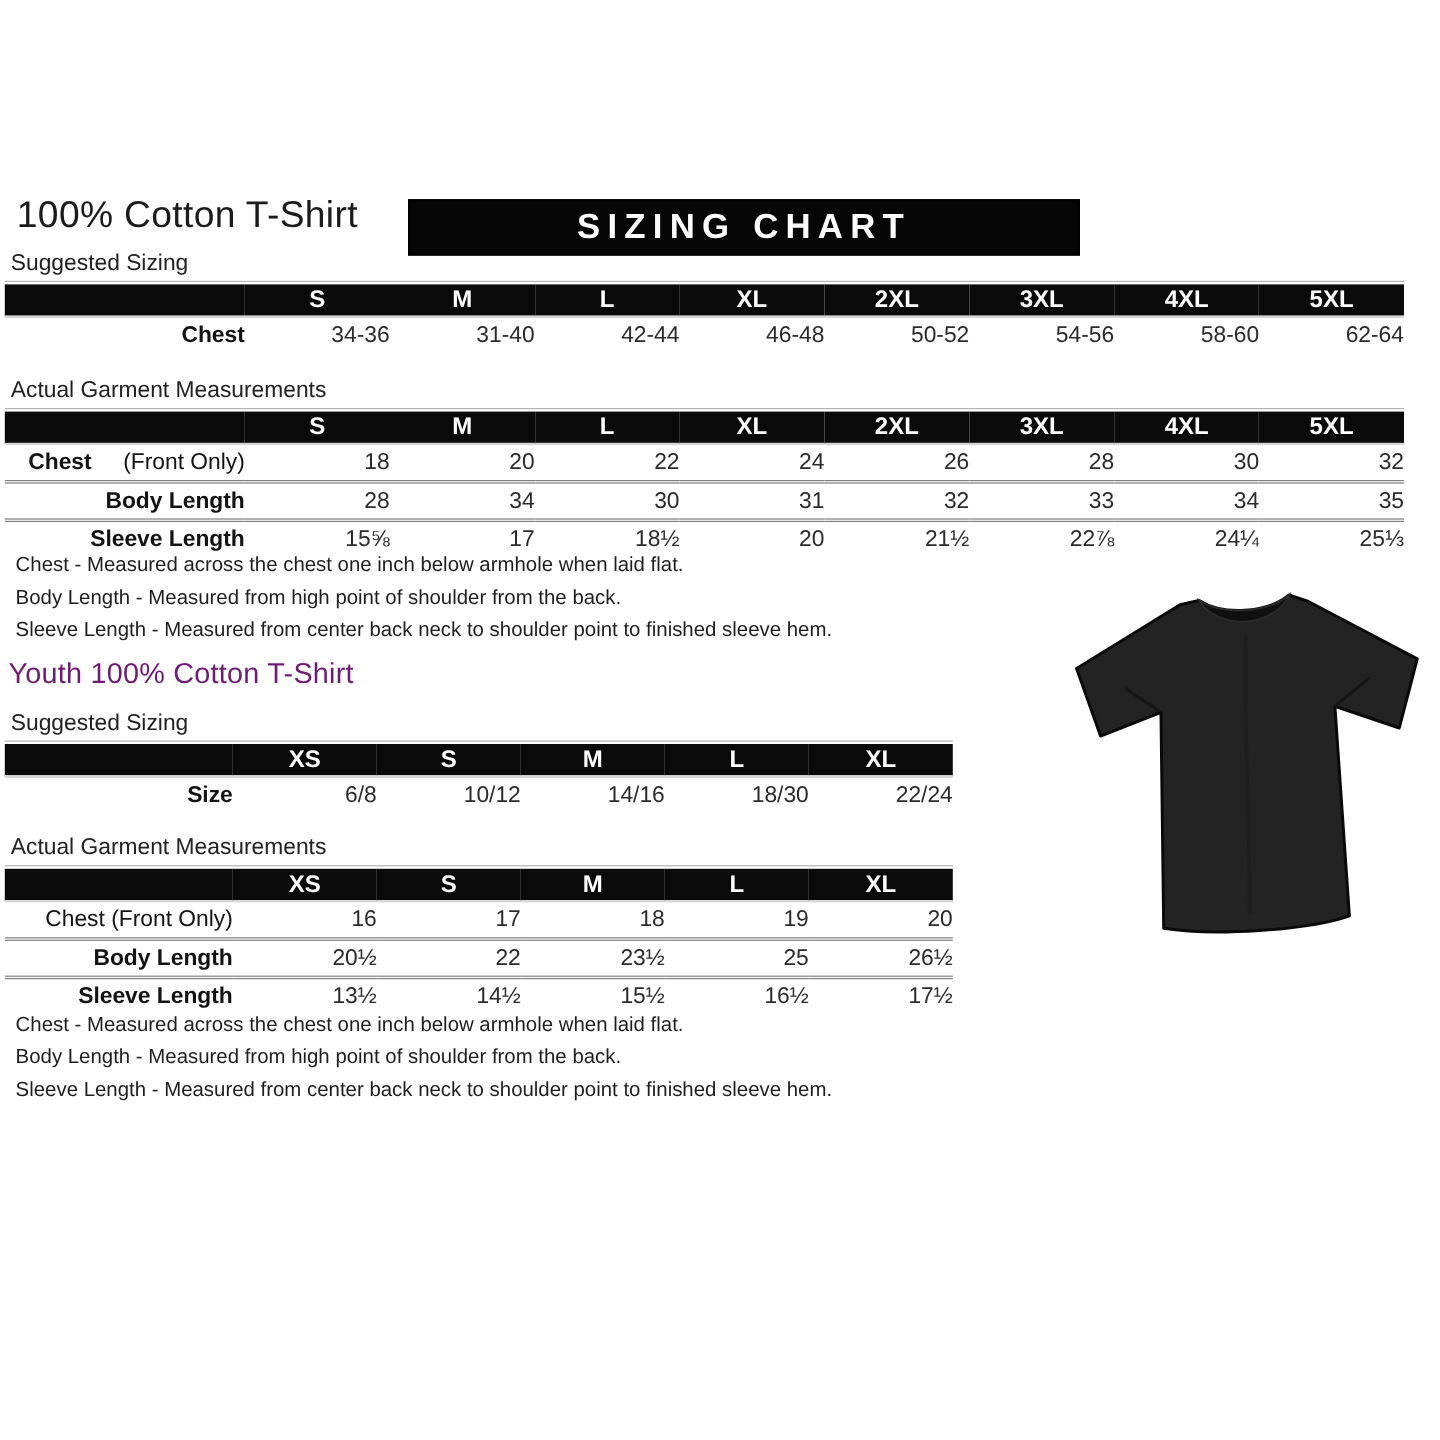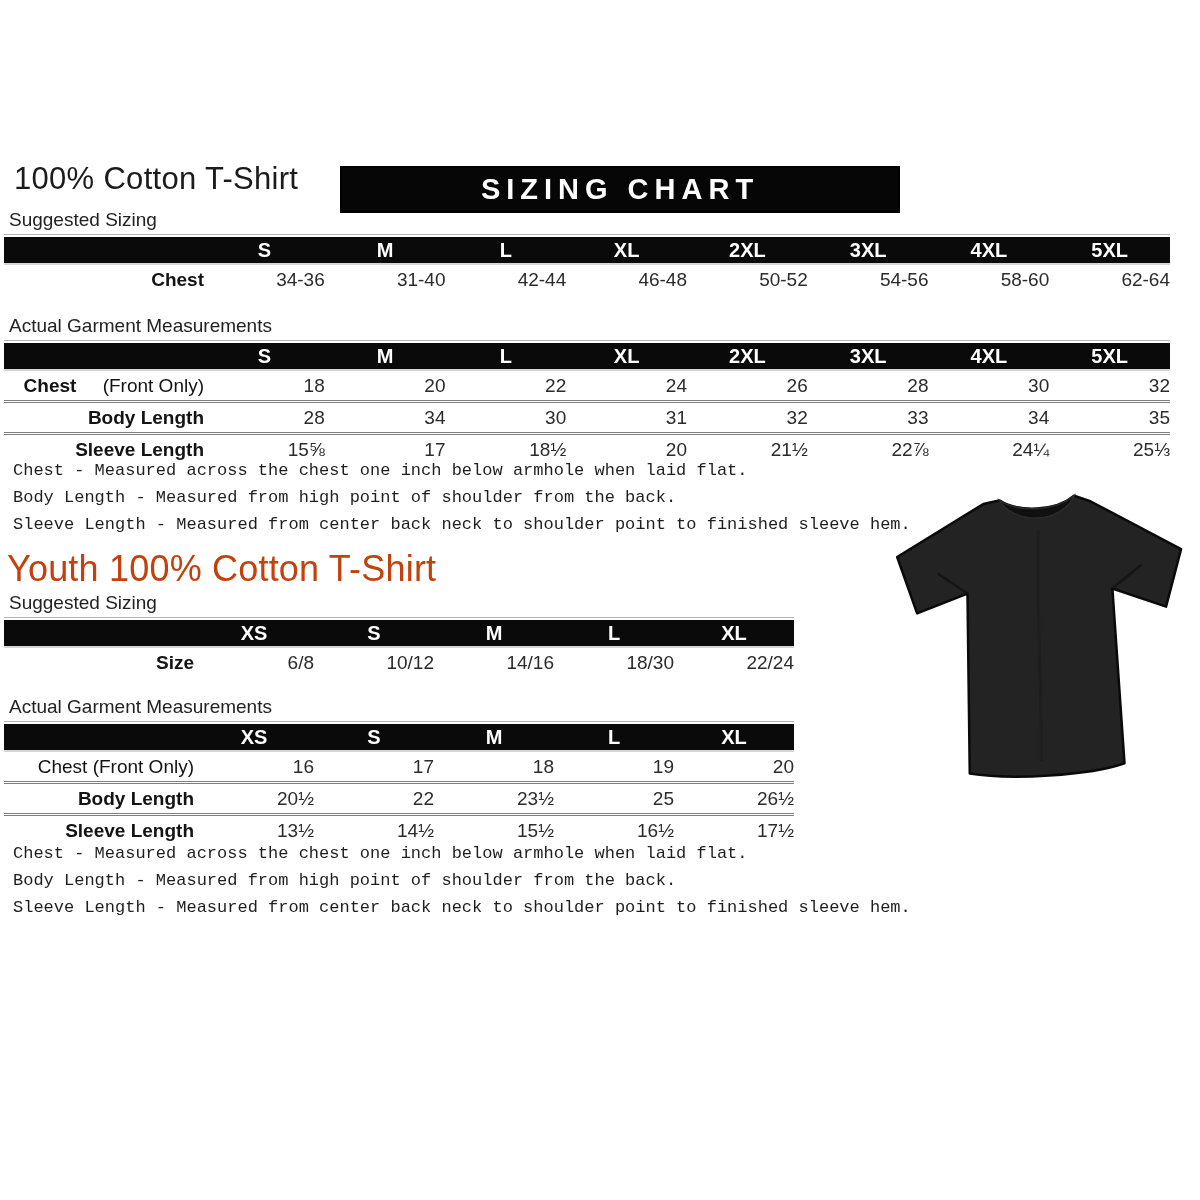--- a/index.html
+++ b/index.html
@@ -14,21 +14,21 @@
   }
   #banner {
     position:absolute; left:340px; top:166px; width:560px; height:47px;
     background:#060606; color:#ffffff;
     display:flex; align-items:center; justify-content:center;
     font-size:29px; font-weight:bold; letter-spacing:6px;
     box-sizing:border-box; border:2px solid #000;
   }
   #youth-title {
     position:absolute; left:7px; top:548px;
-    font-size:36px; font-weight:400; color:#c2410c; letter-spacing:0.2px;
+    font-size:24px; font-weight:400; color:#701a75; letter-spacing:0.2px;
   }
 
   .section { position:absolute; }
   #adult-suggested { left:4px; top:209px; width:1166px; }
   #adult-actual    { left:4px; top:315px; width:1166px; }
   #youth-suggested { left:4px; top:592px; width:790px; }
   #youth-actual    { left:4px; top:696px; width:790px; }
 
   .section-label {
     font-size:19px; color:#222; padding:0 0 3px 5px;
@@ -47,21 +47,21 @@
   }
   table.size-table td.row-label { text-align:right; padding-left:9px; color:#131313; }
   .lbl-strong { font-weight:bold; }
   .lbl-reg { font-weight:normal; }
   .lbl-suffix { font-weight:normal;margin-left:21px; }
   table.size-table.bordered tbody tr + tr td { border-top:3px double #7f7f7f; }
 
   .notes { position:absolute; }
   #adult-notes { left:13px; top:457px; }
   #youth-notes { left:13px; top:840px; }
-  .note { font-size:17px; line-height:27px; color:#1e1e1e;font-family:Liberation Mono, monospace; }
+  .note { font-size:17px; line-height:27px; color:#1e1e1e; }
 
   #tshirt { position:absolute; left:890px; top:468px; width:305px; height:335px; }
 </style>
 </head>
 <body>
 
 <div id="page">
 
   <div id="page-title">100% Cotton T-Shirt</div>
   <div id="banner">SIZING CHART</div>

